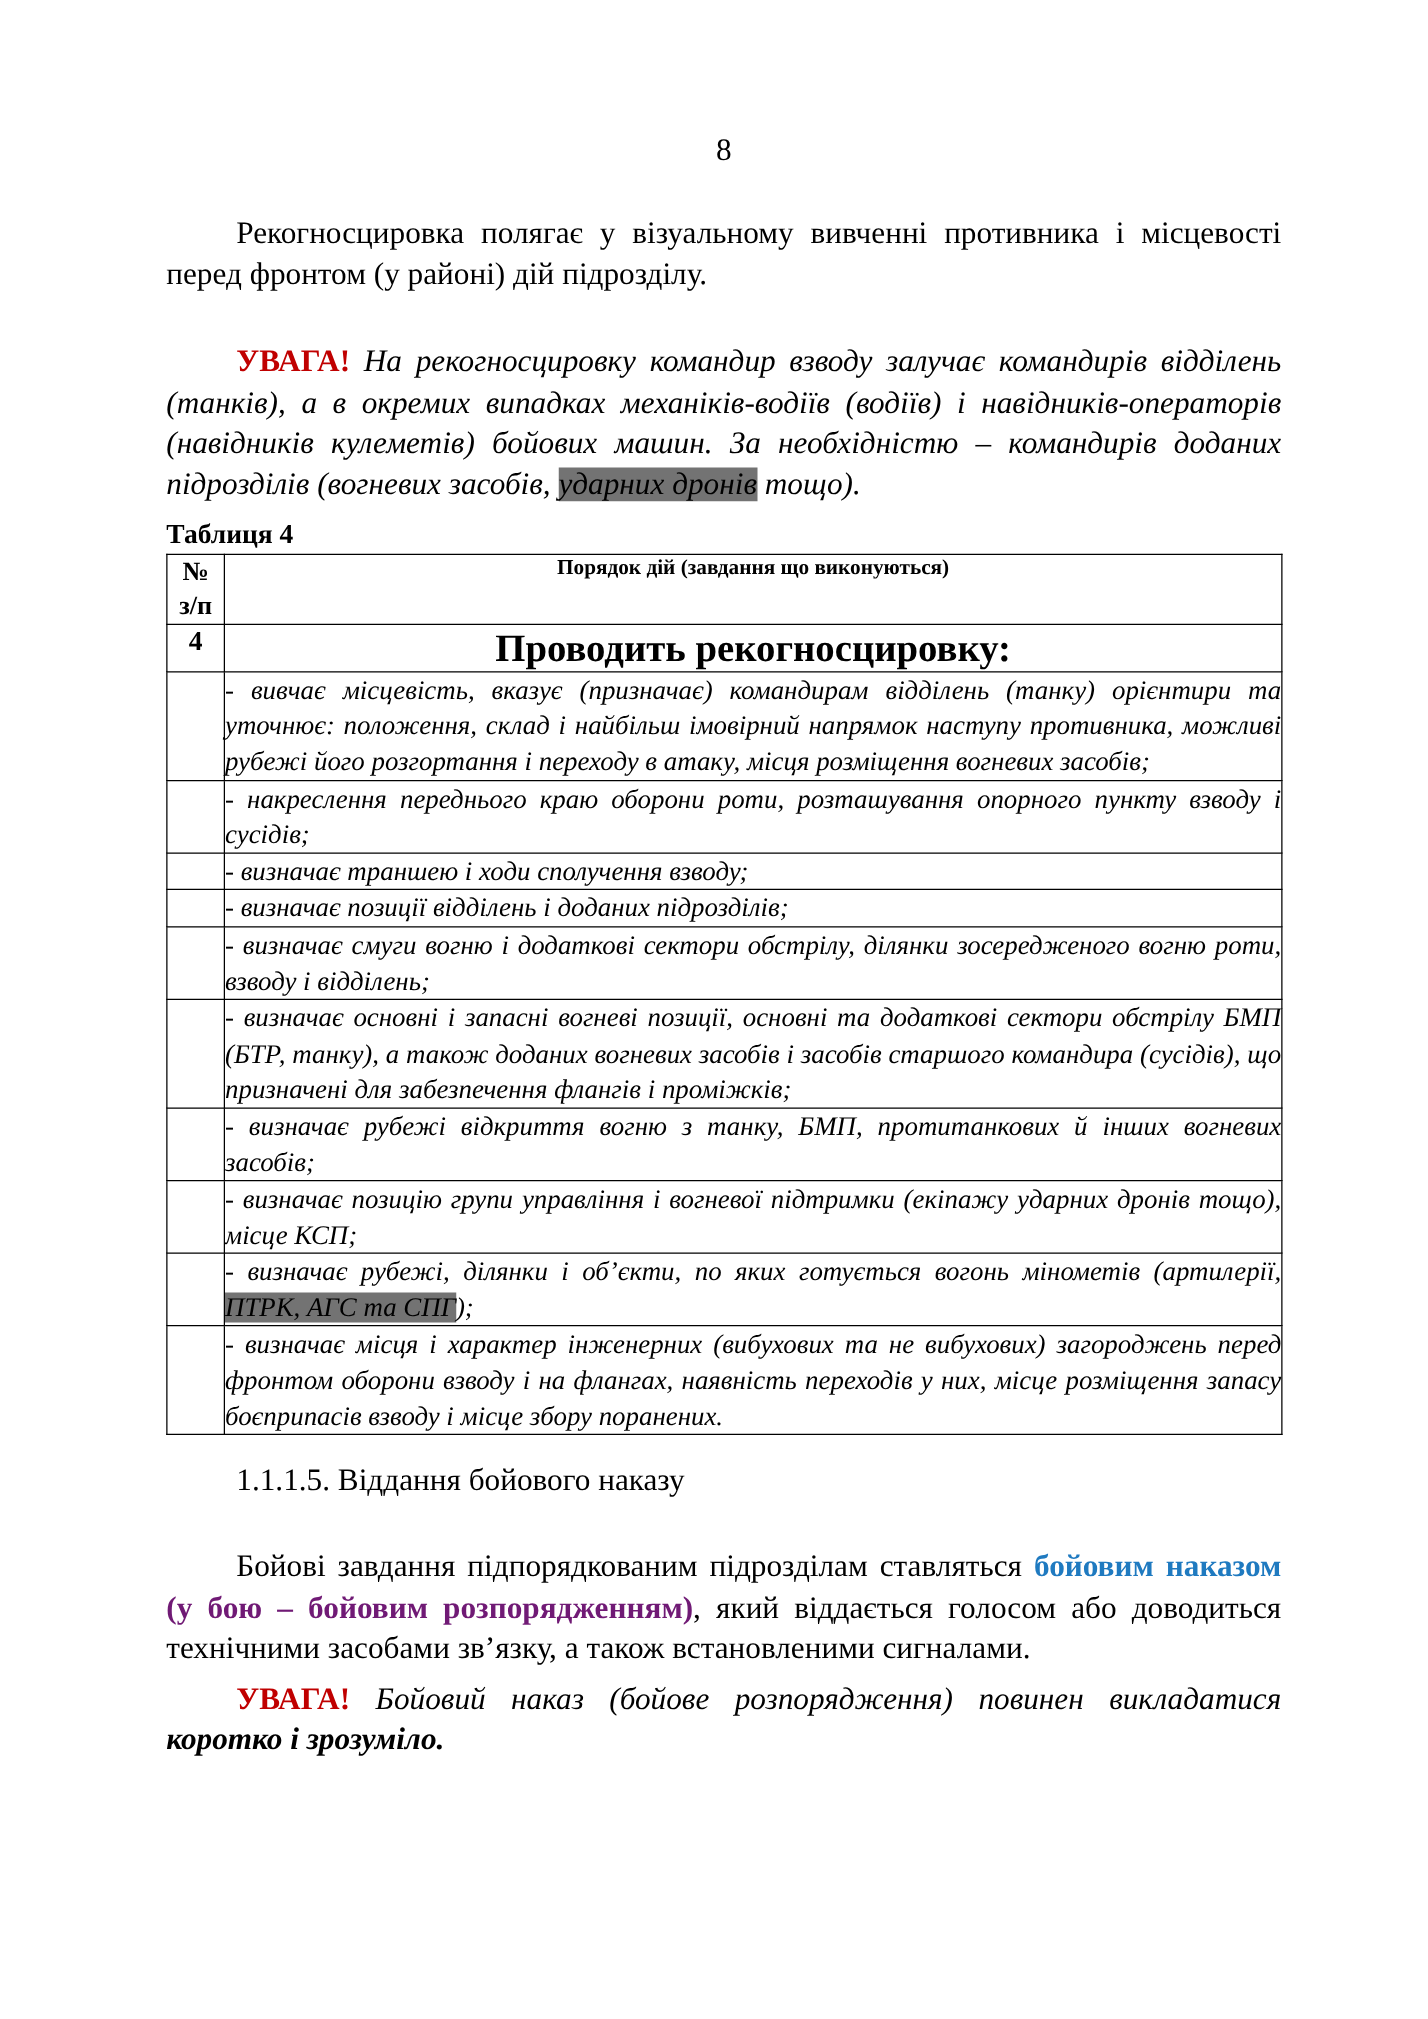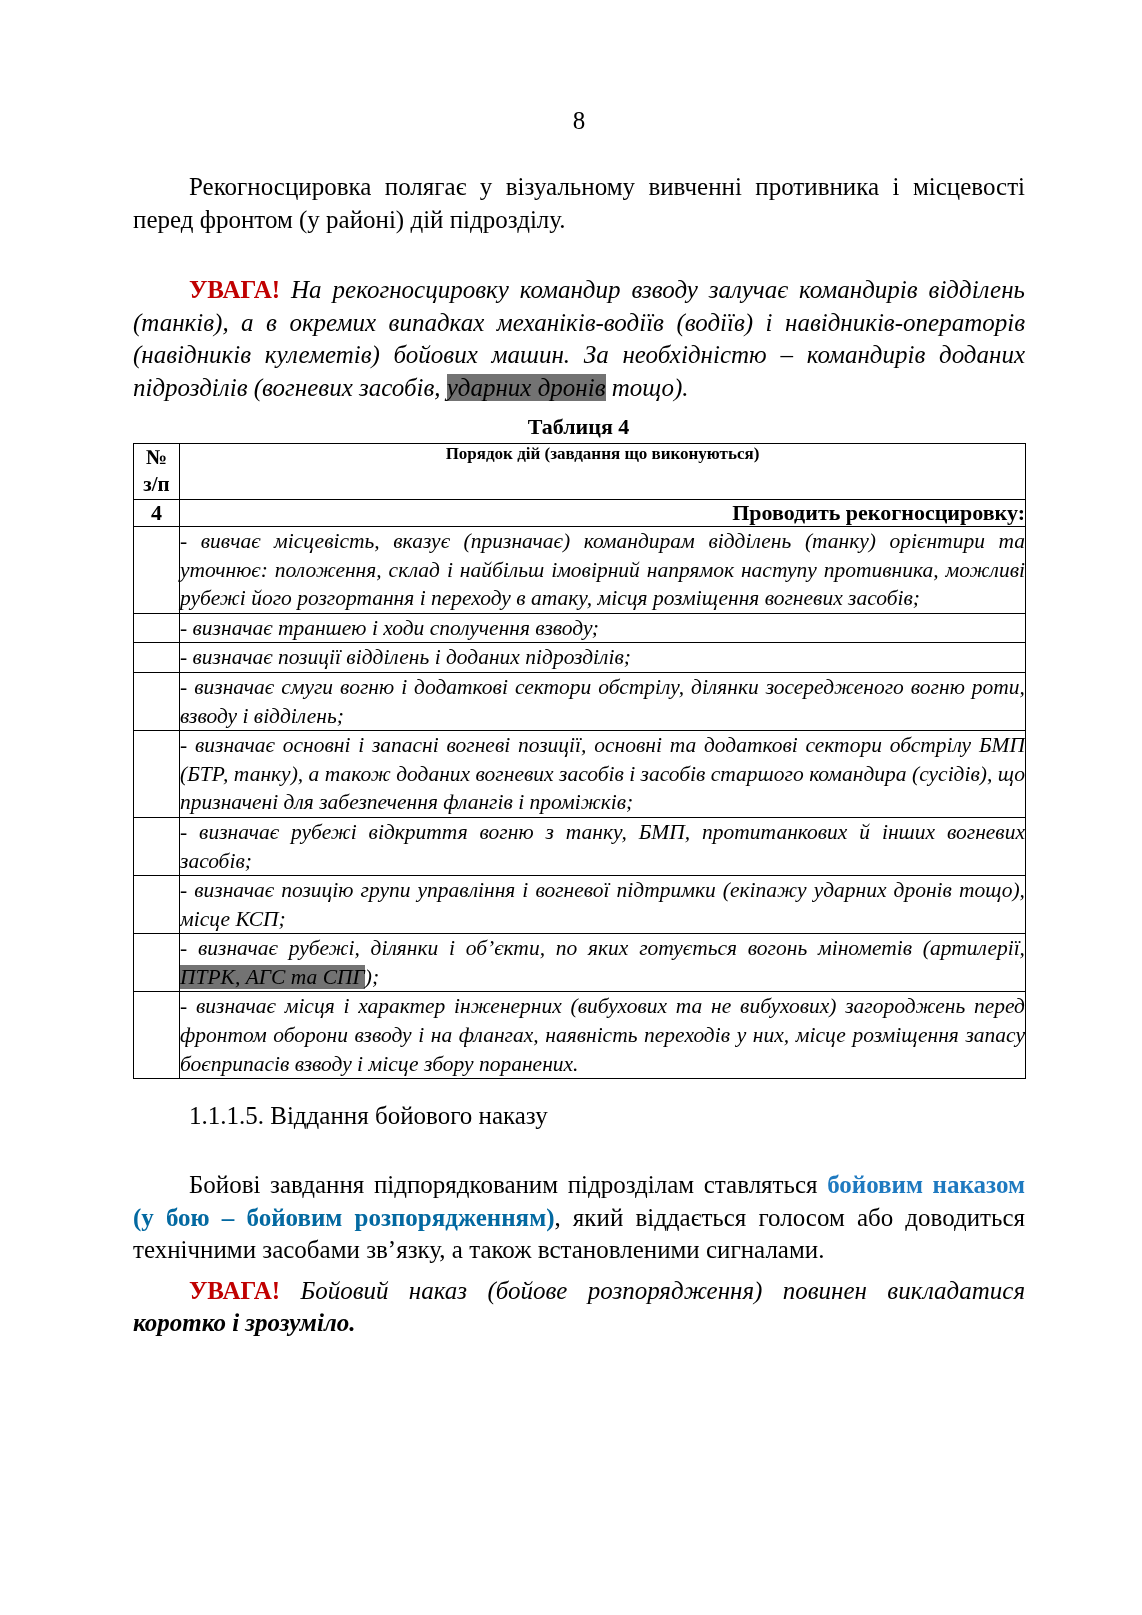--- a/index.html
+++ b/index.html
@@ -74,27 +74,27 @@
     font-weight: bold;
   }
   .hl {
     background-color: #737373;
   }
   .blue-b {
     color: #1F7AC0;
     font-weight: bold;
   }
   .red-b {
-    color: #0369a1;
+    color: #701a75;
     font-weight: bold;
   }
 
   
   .table-caption {
-    text-align: center;
+    text-align: left;
     font-size: 22px;
     font-weight: bold;
     margin: 10px 0 3px 0;
     padding-right: 1px;
   }
 
   
   table.order-table {
     border-collapse: collapse;
     width: 892px;
@@ -128,25 +128,25 @@
   }
   td.num-cell {
     text-align: center;
     font-size: 22px;
     font-weight: bold;
     line-height: 1.2;
     padding: 3px 2px 3px 2px;
   }
   td.empty-cell { padding: 0; }
   td.title-cell {
-    font-size: 22px;
+    font-size: 31px;
     font-weight: bold;
     line-height: 1.2;
     padding: 3px 6px 4px 9px;
-    text-align: right;
+    text-align: center;
     margin-top: 40px;
   }
   td.item-cell {
     font-size: 21.5px;
     font-style: italic;
     line-height: 1.33;
     padding: 3px 8px 4px 9px;
     text-align: justify;
     text-justify: inter-word;
   }
@@ -185,20 +185,24 @@
           <td class="num-cell">4</td>
           <td class="title-cell">Проводить рекогносцировку:</td>
         </tr>
 
         <tr>
           <td class="empty-cell"></td>
           <td class="item-cell">- вивчає місцевість, вказує (призначає) командирам відділень (танку) орієнтири та уточнює: положення, склад і найбільш імовірний напрямок наступу противника, можливі рубежі його розгортання і переходу в атаку, місця розміщення вогневих засобів;</td>
         </tr>
         <tr>
           <td class="empty-cell"></td>
+          <td class="item-cell">- накреслення переднього краю оборони роти, розташування опорного пункту взводу і сусідів;</td>
+        </tr>
+        <tr>
+          <td class="empty-cell"></td>
           <td class="item-cell">- визначає траншею і ходи сполучення взводу;</td>
         </tr>
         <tr>
           <td class="empty-cell"></td>
           <td class="item-cell">- визначає позиції відділень і доданих підрозділів;</td>
         </tr>
         <tr>
           <td class="empty-cell"></td>
           <td class="item-cell">- визначає смуги вогню і додаткові сектори обстрілу, ділянки зосередженого вогню роти, взводу і відділень;</td>
         </tr>

